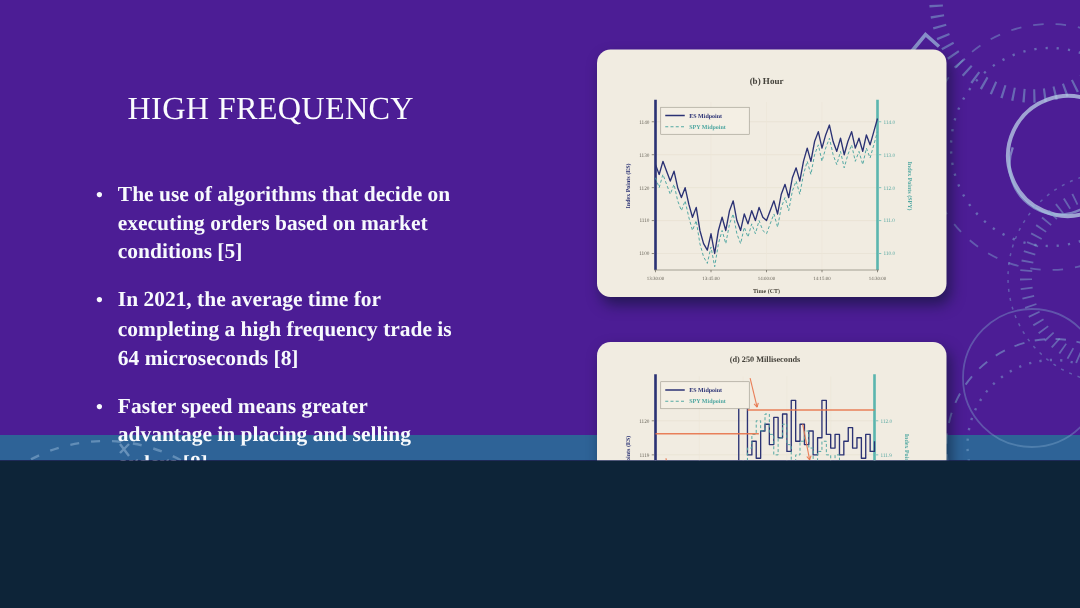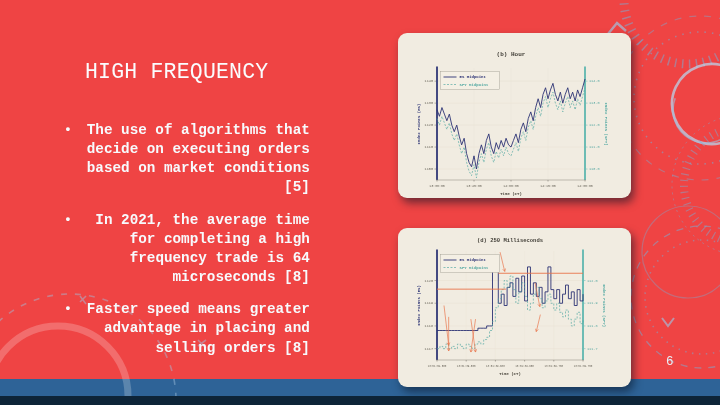--- a/index.html
+++ b/index.html
@@ -1,36 +1,36 @@
 <!DOCTYPE html>
 <html><head>
 <meta charset="utf-8">
 <style>
   html,body{margin:0;padding:0;background:#0d2438;}
   .slide{
-    position:relative;width:720px;height:396px;overflow:hidden;
-    background:#ef4444;
-    font-family:Liberation Mono, monospace;
+    position:relative;width:720px;height:307px;overflow:hidden;
+    background:#4c1d95;
+    font-family:Liberation Serif, serif;
   }
   .bottom-bar{position:absolute;left:0;bottom:0;width:720px;height:17px;background:#2E6397;z-index:1;}
   .deco{position:absolute;left:0;top:0;z-index:2;pointer-events:none;}
   .title{
     position:absolute;left:85px;top:59px;width:270px;z-index:3;
     color:#FAFCFE;font-size:21.5px;line-height:1.22;font-weight:normal;letter-spacing:.2px;
   }
   .bullets{
     position:absolute;left:64px;top:121px;width:252px;z-index:3;
     margin:0;padding:0;list-style:none;
   }
   .bullets li{
     display:flex;gap:10px;margin:0 0 13px 0;
     color:#F7FAFD;font-size:14.3px;font-weight:bold;line-height:1.34;
   }
   .bullets li .dot{flex:0 0 auto;font-size:13px;}
-  .bullets li .btxt{width:228px;text-align:right;}
+  .bullets li .btxt{width:228px;}
   .card{
     position:absolute;background:#F1ECE1;border-radius:9px;z-index:3;
     box-shadow:3px 5px 9px rgba(8,20,38,.55);
   }
   #card-top{left:398px;top:33px;width:233px;height:165px;}
   #card-bottom{left:398px;top:228px;width:233px;height:159px;}
   .card svg{display:block;width:100%;height:100%;}
   .caption{
     position:absolute;left:363px;top:203px;width:350px;z-index:3;white-space:nowrap;
     color:#FFFFFF;font-size:10.5px;font-weight:bold;

